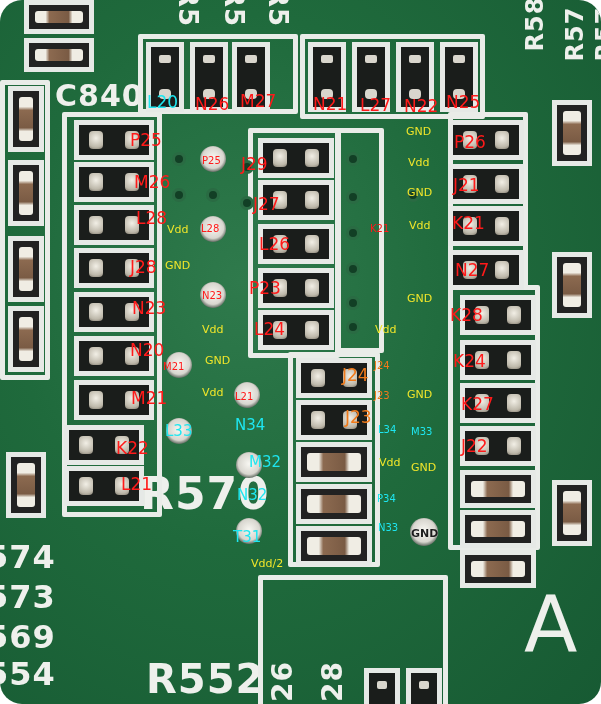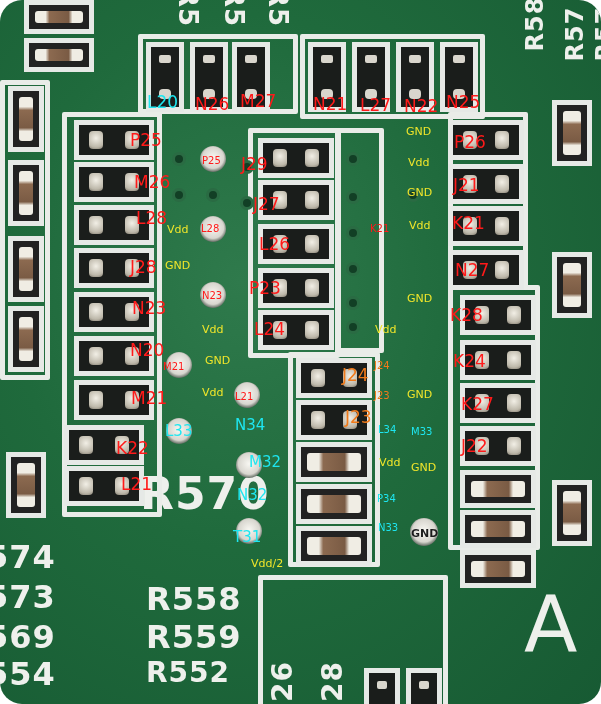--- a/index.html
+++ b/index.html
@@ -47,29 +47,28 @@
 <body>
 
 <div class="board">
 
   <div class="silk" style="left:168px;top:-8px;font-size:26px;transform:rotate(90deg);">R5</div>
   <div class="silk" style="left:214px;top:-8px;font-size:26px;transform:rotate(90deg);">R5</div>
   <div class="silk" style="left:258px;top:-8px;font-size:26px;transform:rotate(90deg);">R5</div>
   <div class="silk" style="left:508px;top:10px;font-size:24px;transform:rotate(-90deg);">R58</div>
   <div class="silk" style="left:548px;top:20px;font-size:24px;transform:rotate(-90deg);">R57</div>
   <div class="silk" style="left:578px;top:20px;font-size:24px;transform:rotate(-90deg);">R57</div>
+  <div class="silk" style="left:55px;top:78px;font-size:30px;">C840</div>
   <div class="silk" style="left:-14px;top:538px;font-size:32px;">574</div>
   <div class="silk" style="left:-14px;top:578px;font-size:32px;">573</div>
   <div class="silk" style="left:-14px;top:618px;font-size:32px;">569</div>
   <div class="silk" style="left:-14px;top:655px;font-size:32px;">554</div>
 
   <div class="silk" style="left:140px;top:468px;font-size:44px;">R570</div>
-  <div class="silk" style="left:146px;top:580px;font-size:32px;">R558</div>
-  <div class="silk" style="left:146px;top:618px;font-size:32px;">R559</div>
-  <div class="silk" style="left:146px;top:656px;font-size:28px;">R552</div>
+  <div class="silk" style="left:146px;top:656px;font-size:40px;">R552</div>
   <div class="silk" style="left:262px;top:665px;font-size:28px;transform:rotate(-90deg);">26</div>
   <div class="silk" style="left:312px;top:665px;font-size:28px;transform:rotate(-90deg);">28</div>
   <div class="silk" style="left:524px;top:580px;font-size:78px;font-weight:normal;">A</div>
 
   <div class="outline" style="left:62px;top:112px;width:100px;height:405px;"></div>
   <div class="outline" style="left:138px;top:34px;width:160px;height:80px;"></div>
   <div class="outline" style="left:300px;top:34px;width:185px;height:85px;"></div>
   <div class="outline" style="left:248px;top:128px;width:92px;height:230px;"></div>
   <div class="outline" style="left:336px;top:128px;width:48px;height:225px;"></div>
   <div class="outline" style="left:288px;top:352px;width:92px;height:215px;"></div>

